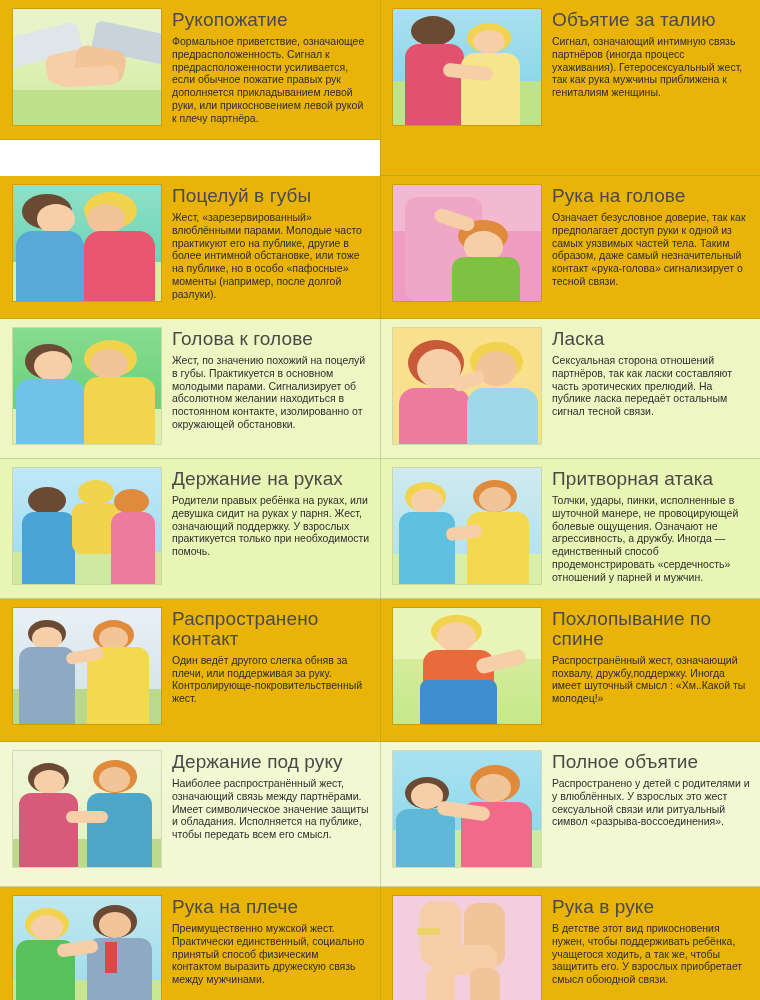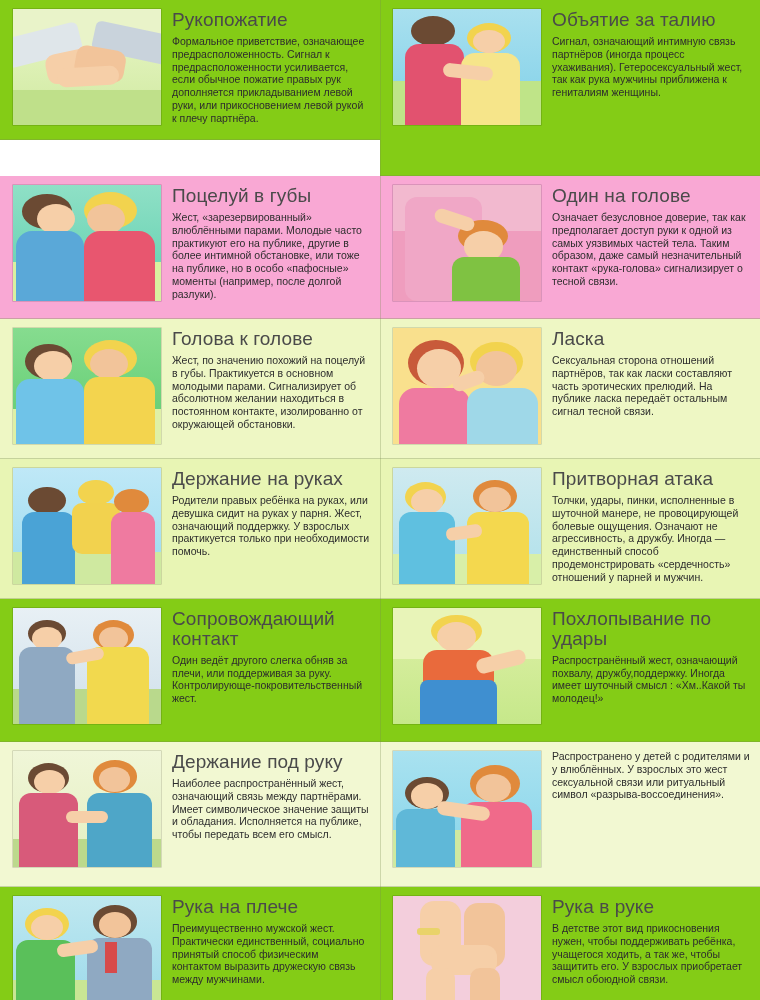--- a/index.html
+++ b/index.html
@@ -52,22 +52,22 @@
     font-weight: normal;
     letter-spacing: 0.1px;
   }
   .desc {
     font-size: 10.5px;
     line-height: 1.22;
     color: #2d2d2d;
     margin: 0;
   }
   
-  .bg-a { background: #84cc16; }
-  .bg-b { background: #f9a8d4; }
+  .bg-a { background: #eab308; }
+  .bg-b { background: #eab308; }
   .bg-c { background: #eef7c4; }
   .bg-d { background: #e8f5b4; }
   .bg-e { background: #f2f8d2; }
 
   .row-sep {
     position: absolute; left: 0; right: 0; bottom: 0;
     height: 1px; background: rgba(120,140,80,0.35);
   }
   .col-sep {
     position: absolute; top: 0; bottom: 0; left: 380px;
@@ -168,21 +168,21 @@
             <div class="rect" style="left:0;top:0;width:100%;height:40%;background:#f2b9cf"></div>
             <div class="rect" style="left:0;top:40%;width:100%;height:60%;background:#ef9dbe"></div>
             <div class="rect" style="left:8%;top:10%;width:52%;height:90%;background:#f0a7c6;border-radius:12px"></div>
             <div class="blob hair-o" style="left:44%;top:30%;width:34%;height:28%"></div>
             <div class="blob skin" style="left:48%;top:40%;width:26%;height:26%"></div>
             <div class="rect" style="left:40%;top:62%;width:46%;height:38%;background:#7fc242;border-radius:12px 12px 0 0"></div>
             <div class="rect skin" style="left:28%;top:24%;width:28%;height:12%;border-radius:7px;transform:rotate(18deg)"></div>
           </div>
         </div>
         <div class="txt">
-          <div class="title">Один на голове</div>
+          <div class="title">Рука на голове</div>
           <div class="desc">Означает безусловное доверие, так как предполагает доступ руки к одной из самых уязвимых частей тела. Таким образом, даже самый незначительный контакт «рука-голова» сигнализирует о тесной связи.</div>
         </div>
       </div>
       <div class="row-sep"></div>
     </div>
   </div>
 
   <div class="grid">
     <div class="cell bg-c" style="height:140px">
       <div class="cell-inner">
@@ -287,42 +287,42 @@
             <div class="blob hair-d" style="left:10%;top:10%;width:26%;height:24%"></div>
             <div class="blob skin" style="left:13%;top:16%;width:20%;height:20%"></div>
             <div class="rect" style="left:4%;top:34%;width:38%;height:66%;background:#8fa9c2;border-radius:12px 12px 0 0"></div>
             <div class="blob hair-o" style="left:54%;top:10%;width:28%;height:26%"></div>
             <div class="blob skin2" style="left:58%;top:16%;width:20%;height:20%"></div>
             <div class="rect" style="left:50%;top:34%;width:42%;height:66%;background:#f2d94e;border-radius:12px 12px 0 0"></div>
             <div class="rect skin" style="left:36%;top:36%;width:26%;height:10%;border-radius:6px;transform:rotate(-10deg)"></div>
           </div>
         </div>
         <div class="txt">
-          <div class="title">Сопровождающий контакт</div>
+          <div class="title">Распространено контакт</div>
           <div class="desc">Один ведёт другого слегка обняв за плечи, или поддерживая за руку. Контролирующе-покровительственный жест.</div>
         </div>
       </div>
       <div class="row-sep"></div>
     </div>
 
     <div class="cell bg-a" style="height:143px">
       <div class="cell-inner">
         <div class="thumb">
           <div class="ill">
             <div class="sky" style="background:linear-gradient(180deg,#dff0a8,#c6e88a)"></div>
             <div class="rect" style="left:0;top:0;width:100%;height:44%;background:#e8f4b8"></div>
             <div class="blob hair-y" style="left:26%;top:6%;width:34%;height:28%"></div>
             <div class="blob skin" style="left:30%;top:12%;width:26%;height:26%"></div>
             <div class="rect" style="left:20%;top:36%;width:48%;height:64%;background:#e96a3c;border-radius:14px 14px 0 0"></div>
             <div class="rect" style="left:18%;top:62%;width:52%;height:38%;background:#3f8fd0;border-radius:8px 8px 0 0"></div>
             <div class="rect skin" style="left:56%;top:40%;width:34%;height:13%;border-radius:7px;transform:rotate(-14deg)"></div>
           </div>
         </div>
         <div class="txt">
-          <div class="title">Похлопывание по удары</div>
+          <div class="title">Похлопывание по спине</div>
           <div class="desc">Распространённый жест, означающий похвалу, дружбу,поддержку. Иногда имеет шуточный смысл : «Хм..Какой ты молодец!»</div>
         </div>
       </div>
       <div class="row-sep"></div>
     </div>
   </div>
 
   <div class="grid">
     <div class="cell bg-e" style="height:145px">
       <div class="cell-inner">
@@ -356,20 +356,21 @@
             <div class="blob hair-d" style="left:8%;top:22%;width:30%;height:28%"></div>
             <div class="blob skin" style="left:12%;top:28%;width:22%;height:22%"></div>
             <div class="rect" style="left:2%;top:50%;width:40%;height:50%;background:#5fb8d8;border-radius:12px 12px 0 0"></div>
             <div class="blob hair-o" style="left:52%;top:12%;width:34%;height:32%"></div>
             <div class="blob skin2" style="left:56%;top:20%;width:24%;height:24%"></div>
             <div class="rect" style="left:46%;top:44%;width:48%;height:56%;background:#f06a8a;border-radius:14px 14px 0 0"></div>
             <div class="rect skin" style="left:30%;top:46%;width:36%;height:12%;border-radius:7px;transform:rotate(8deg)"></div>
           </div>
         </div>
         <div class="txt">
+          <div class="title">Полное объятие</div>
           <div class="desc">Распространено у детей с родителями и у влюблённых. У взрослых это жест сексуальной связи или ритуальный символ «разрыва-воссоединения».</div>
         </div>
       </div>
       <div class="row-sep"></div>
     </div>
   </div>
 
   <div class="grid">
     <div class="cell bg-a" style="height:172px">
       <div class="cell-inner">

